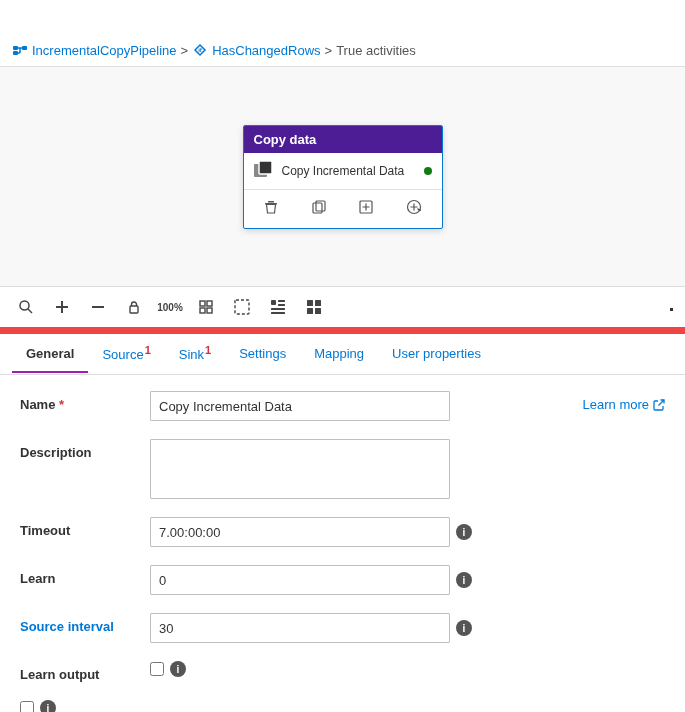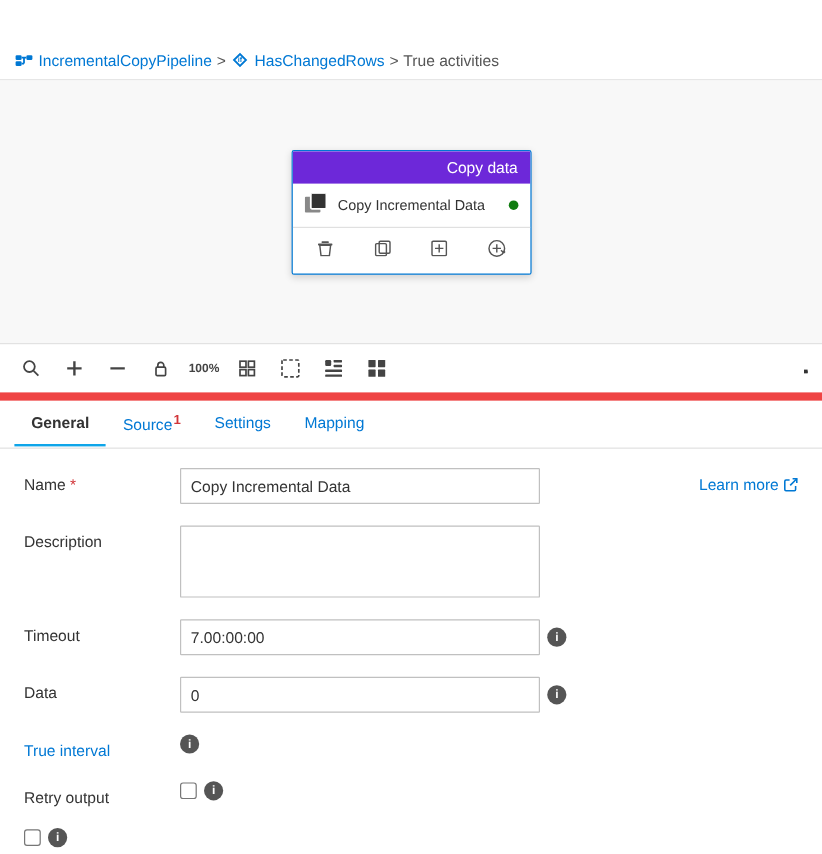--- a/index.html
+++ b/index.html
@@ -40,26 +40,25 @@
     
     .activity-card {
       border: 1.5px solid #0078d4;
       background: #fff;
       width: 200px;
       border-radius: 2px;
       overflow: hidden;
       box-shadow: 0 2px 6px rgba(0,0,0,0.15);
     }
     .activity-card-header {
-      background: #6d28d9;
+      background: #4c1d95;
       color: #fff;
       padding: 6px 10px;
       font-size: 13px;
-      font-weight: 400;
-      text-align: right;
+      font-weight: 700;
     }
     .activity-card-body {
       padding: 8px 10px;
       display: flex;
       align-items: center;
       gap: 6px;
       border-bottom: 1px solid #e0e0e0;
     }
     .activity-card-icons {
       display: flex;
@@ -129,21 +128,21 @@
       padding: 10px 14px;
       font-size: 13px;
       cursor: pointer;
       color: #0078d4;
       border-bottom: 2px solid transparent;
       position: relative;
       white-space: nowrap;
     }
     .tab.active {
       color: #333;
-      border-bottom: 2px solid #0ea5e9;
+      border-bottom: 2px solid #a21caf;
       font-weight: 600;
     }
     .tab-badge {
       color: #d13438;
       font-size: 11px;
       font-weight: bold;
       vertical-align: super;
       margin-left: 1px;
     }
 
@@ -156,20 +155,21 @@
       display: flex;
       align-items: flex-start;
       margin-bottom: 18px;
     }
     .form-label {
       width: 130px;
       min-width: 130px;
       padding-top: 6px;
       font-size: 13px;
       color: #333;
+      font-weight: bold;
     }
     .form-label.required::after {
       content: ' *';
       color: #d13438;
     }
     .form-label.highlight {
       color: #0078d4;
     }
     .form-control-wrap {
       flex: 1;
@@ -383,24 +383,30 @@
 </div>
 
 <div class="tabs">
   <div class="tab active">
     <span>General</span>
   </div>
   <div class="tab">
     <span>Source</span><span class="tab-badge">1</span>
   </div>
   <div class="tab">
+    <span>Sink</span><span class="tab-badge">1</span>
+  </div>
+  <div class="tab">
     <span>Settings</span>
   </div>
   <div class="tab">
     <span>Mapping</span>
+  </div>
+  <div class="tab">
+    <span>User properties</span>
   </div>
 </div>
 
 <div class="form-area">
 
   <div class="form-row">
     <div class="form-label required">Name</div>
     <div class="form-control-wrap">
       <input type="text" class="form-input" value="Copy Incremental Data" style="">
     </div>
@@ -423,36 +429,37 @@
 
   <div class="form-row">
     <div class="form-label">Timeout</div>
     <div class="form-control-wrap">
       <input type="text" class="form-input" value="7.00:00:00" style="">
       <span class="info-icon" title="More info about Timeout">i</span>
     </div>
   </div>
 
   <div class="form-row">
-    <div class="form-label">Data</div>
+    <div class="form-label">Learn</div>
     <div class="form-control-wrap">
       <input type="text" class="form-input" value="0" style="">
       <span class="info-icon" title="More info about Retry">i</span>
     </div>
   </div>
 
   <div class="form-row">
-    <div class="form-label highlight">True interval</div>
-    <div class="form-control-wrap">
+    <div class="form-label highlight">Source interval</div>
+    <div class="form-control-wrap">
+      <input type="text" class="form-input" value="30" style="">
       <span class="info-icon" title="More info about Retry interval">i</span>
     </div>
   </div>
 
   <div class="form-row">
-    <div class="form-label">Retry output</div>
+    <div class="form-label">Learn output</div>
     <div class="form-control-wrap">
       <input type="checkbox" class="form-checkbox" style="">
       <span class="info-icon" title="More info about Secure output">i</span>
     </div>
   </div>
 
   <div class="form-row">
     <div class="form-control-wrap">
       <input type="checkbox" class="form-checkbox" style="">
       <span class="info-icon" title="More info about Secure input">i</span>

